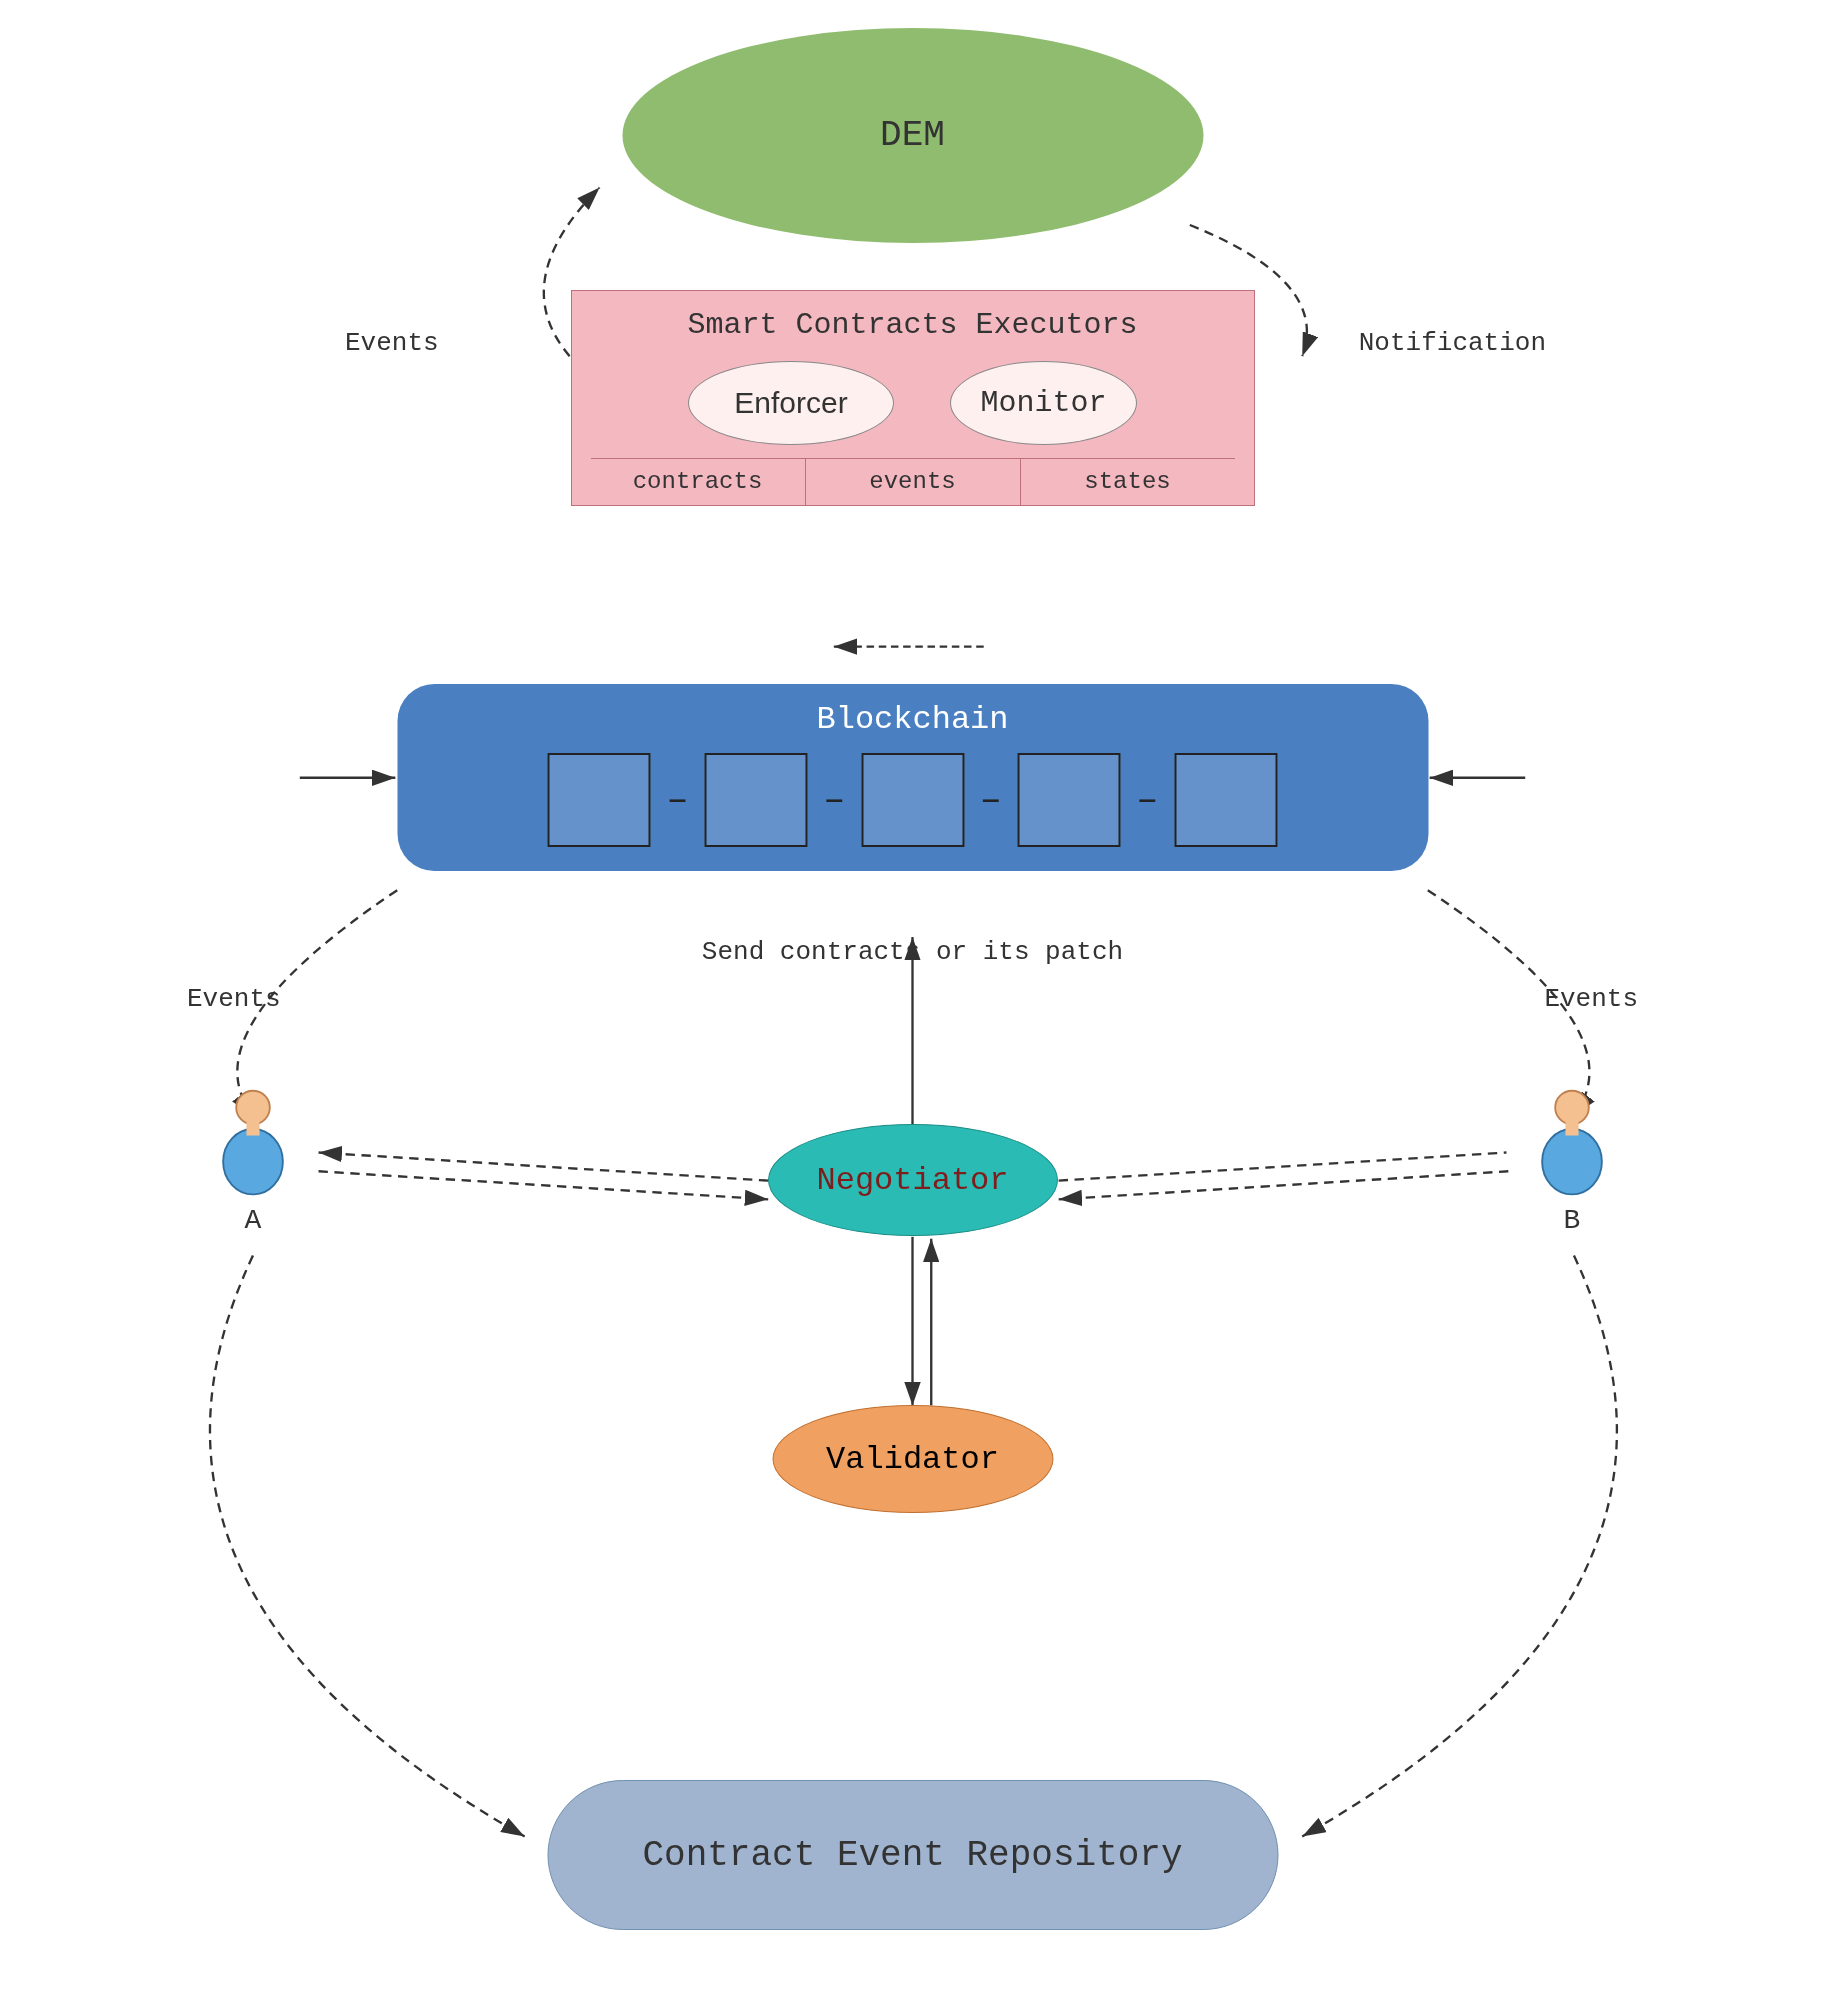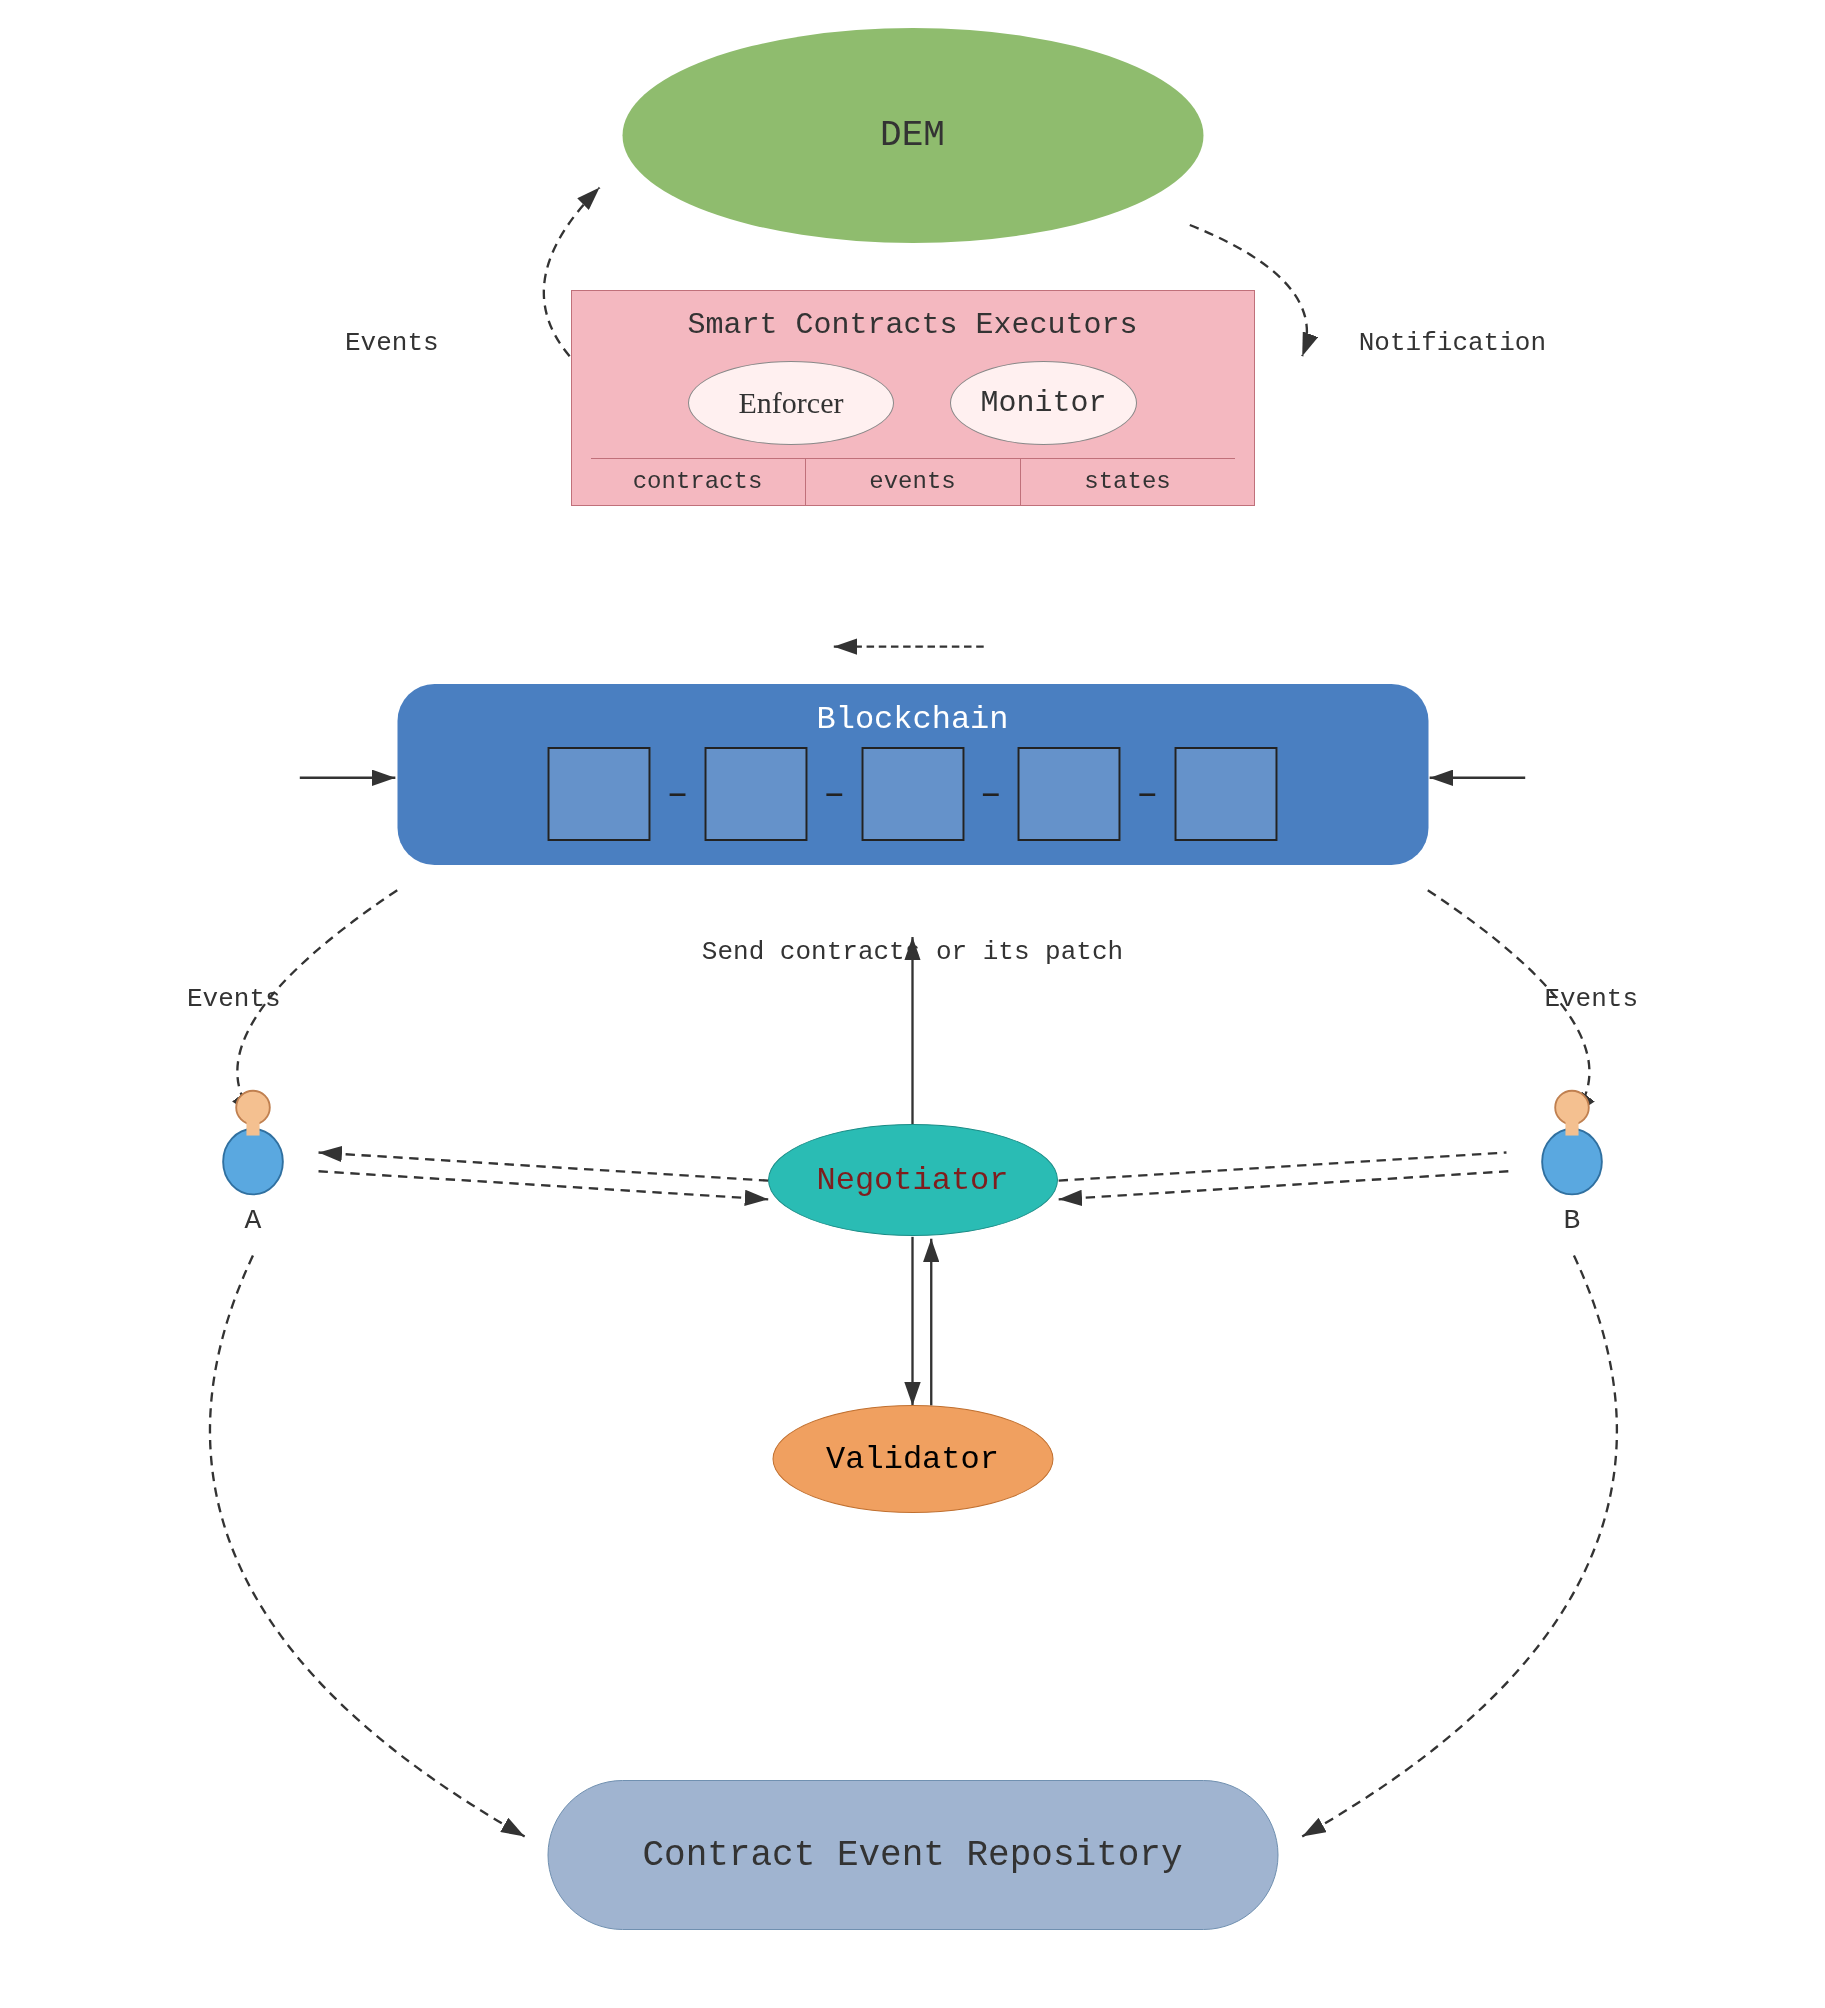--- a/index.html
+++ b/index.html
@@ -91,21 +91,21 @@
     .sce-enforcer {
       background: #fff0f0;
       border: 1.9px solid #888;
       border-radius: 50%;
       width: 206px;
       height: 84px;
       display: flex;
       align-items: center;
       justify-content: center;
       font-size: 30px;
-      font-family: Liberation Serif, serif;
+      font-family: Liberation Sans, sans-serif;
       color: #333;
       text-align: center;
     }
     .sce-monitor {
       background: #fff0f0;
       border: 1.9px solid #888;
       border-radius: 50%;
       width: 187px;
       height: 84px;
       display: flex;
@@ -138,21 +138,21 @@
       transform: translateX(-50%);
       width: 1031px;
       background: #4a7fc1;
       border-radius: 37px;
       padding: 17px 28px 24px 28px;
     }
     .blockchain-title {
       font-size: 32px;
       color: #fff;
       text-align: center;
-      margin-bottom: 9px;
+      margin-bottom: 15px;
       font-family: 'Courier New', Courier, monospace;
     }
     .blockchain-blocks {
       display: flex;
       gap: 19px;
       justify-content: center;
       align-items: center;
     }
     .blockchain-block {
       width: 103px;

